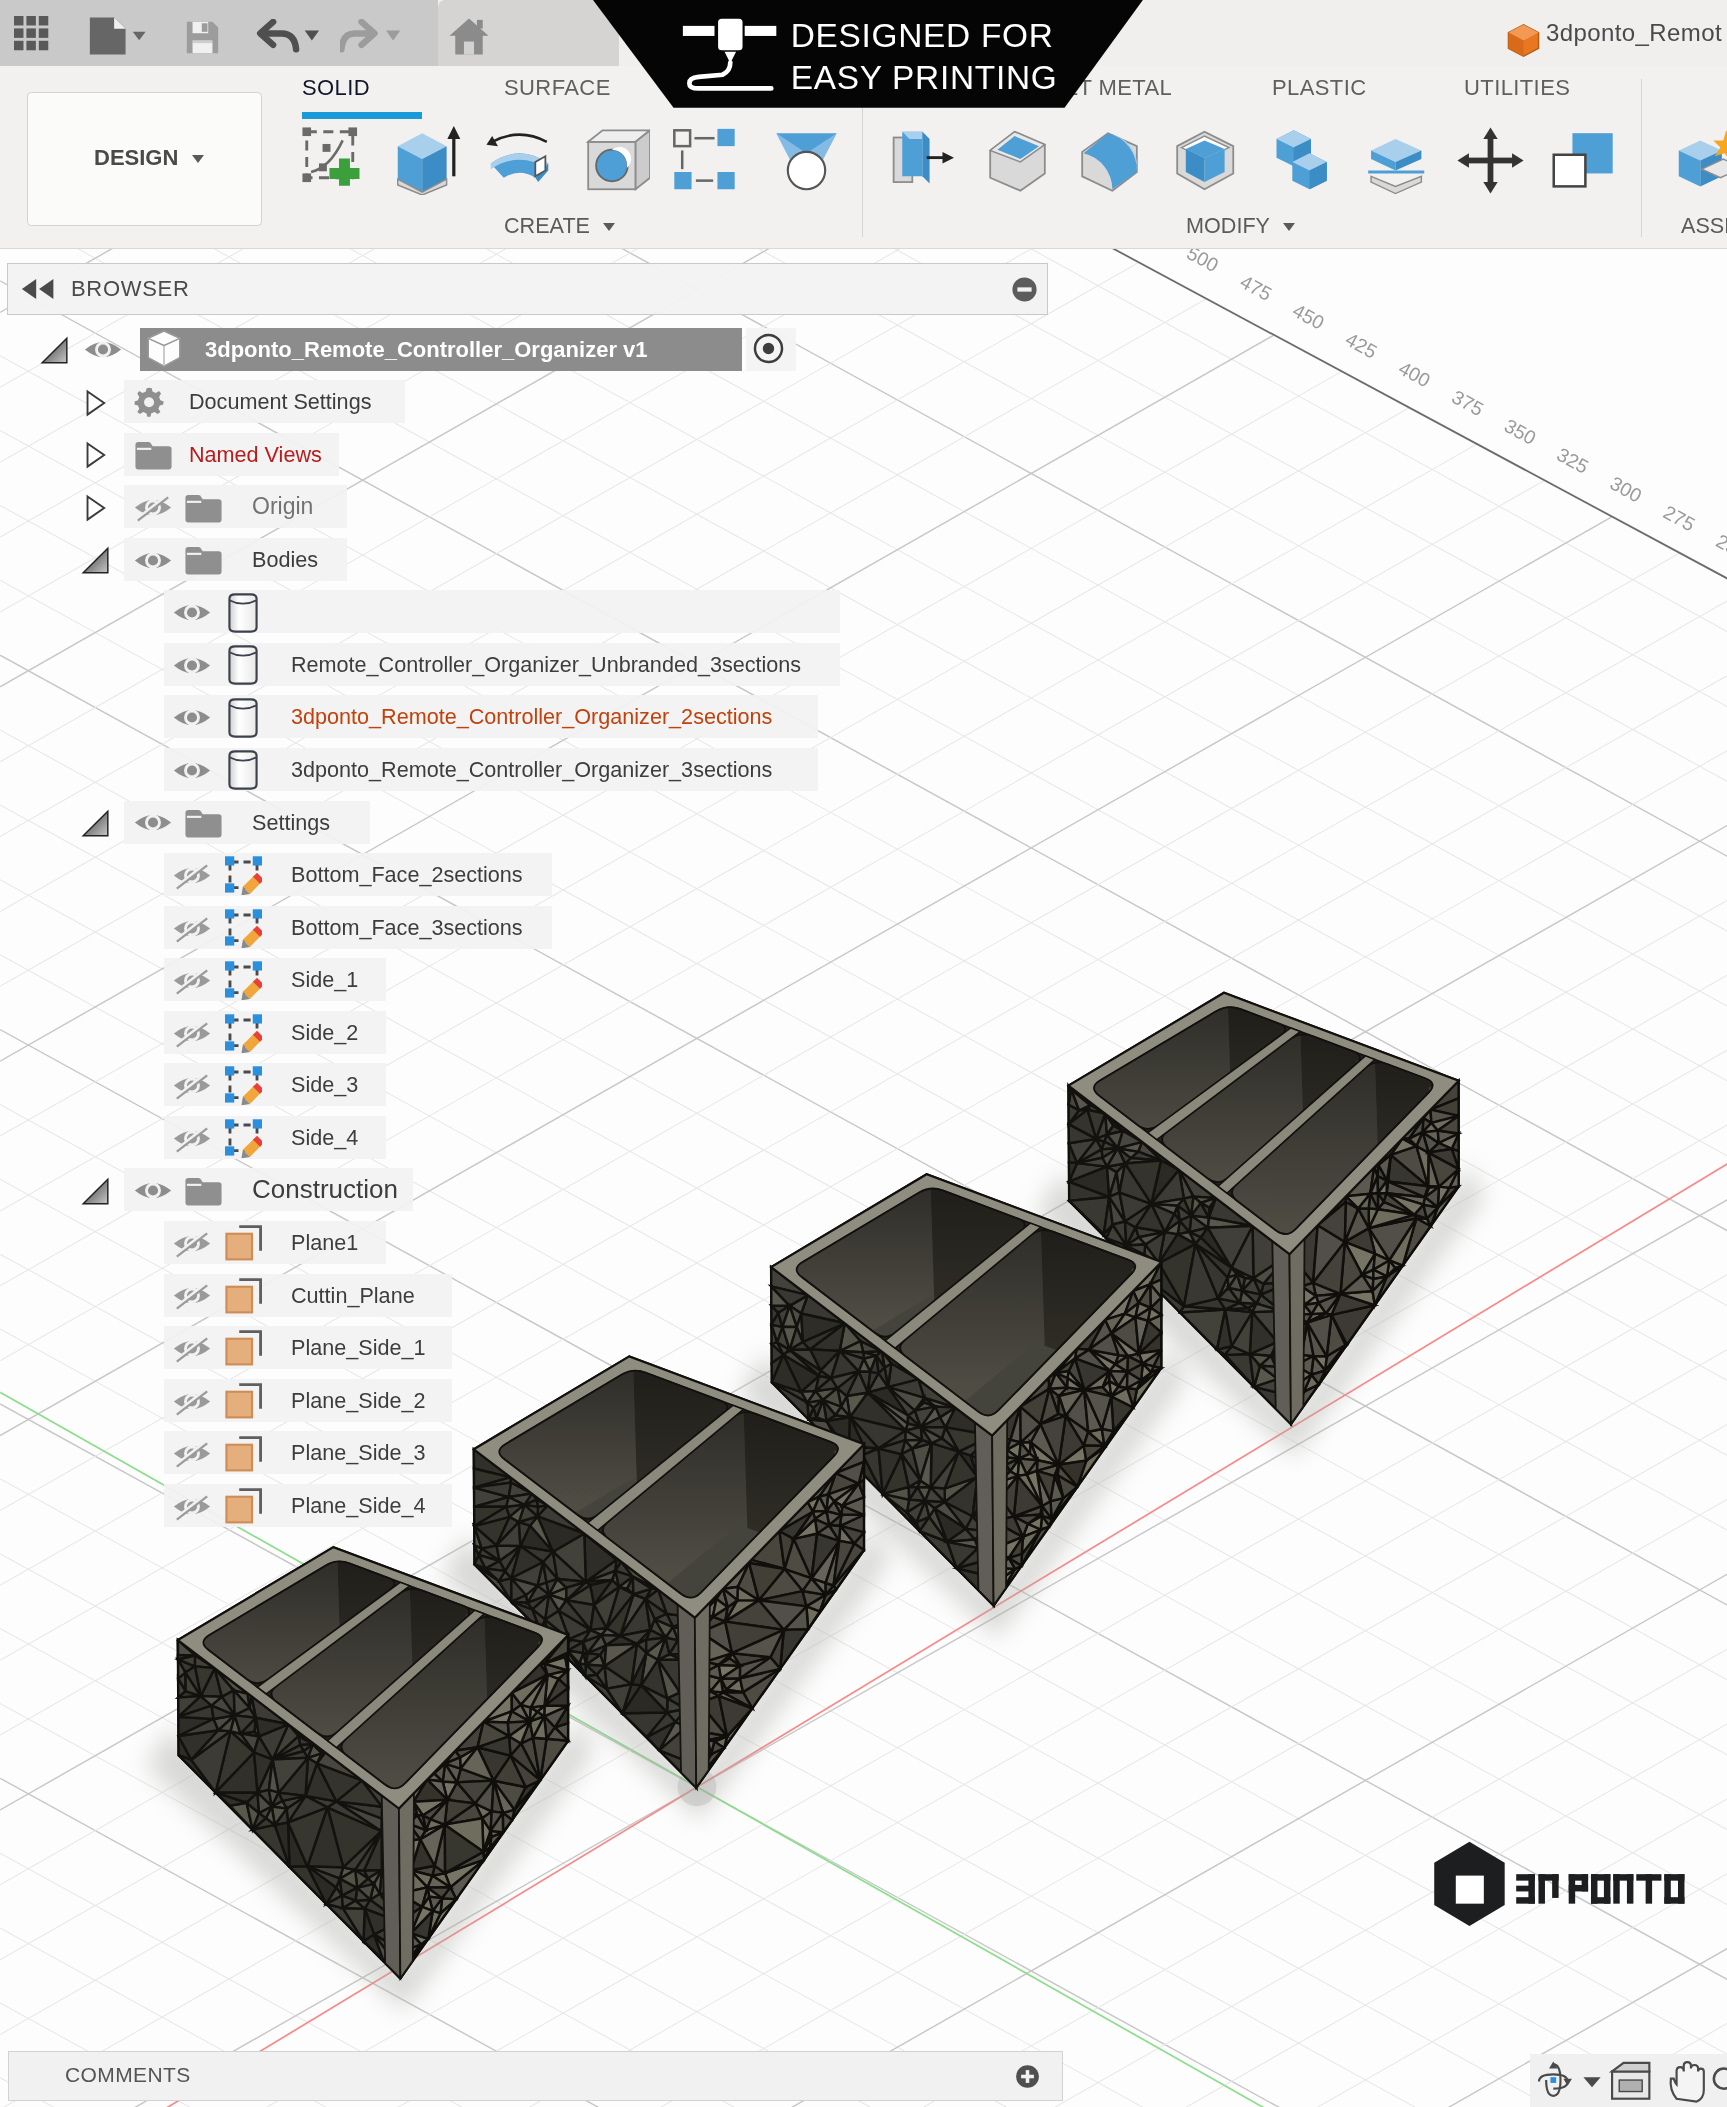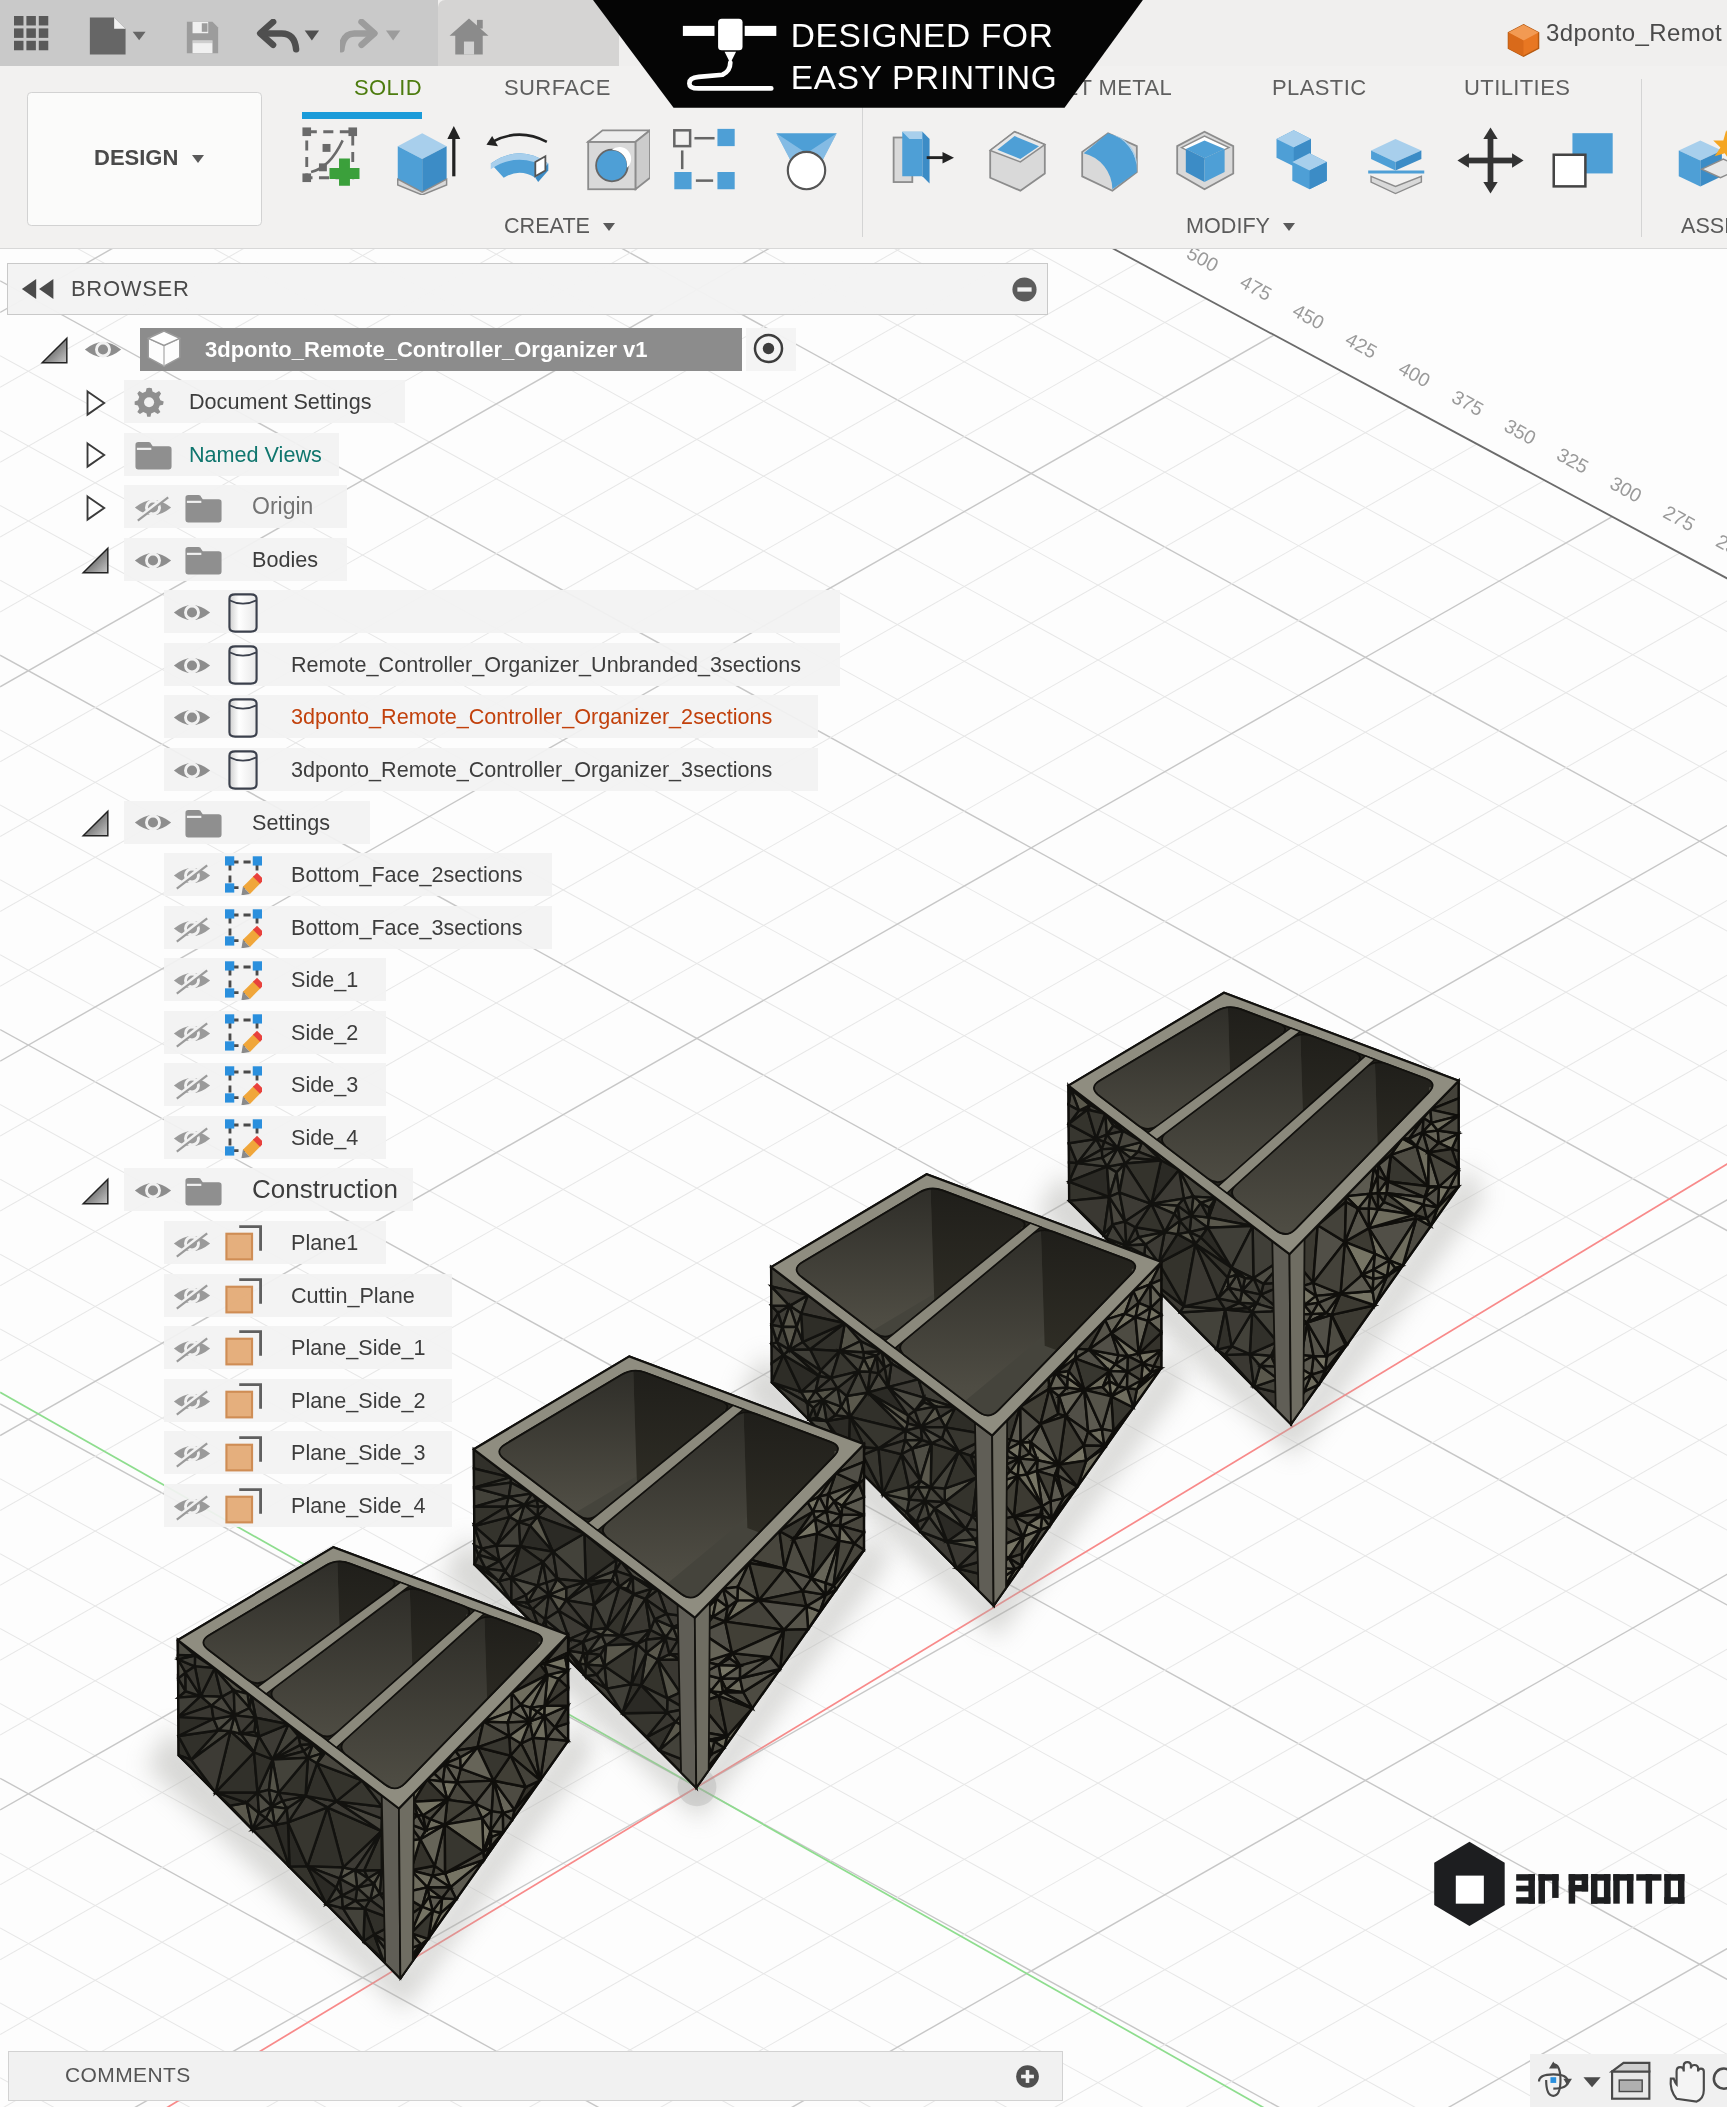--- a/index.html
+++ b/index.html
@@ -1693,21 +1693,21 @@
 <svg style="position:absolute;left:1507px;top:23px" width="33" height="35" viewBox="0 0 46 48">
 <polygon points="23,2 44,13 44,35 23,46 2,35 2,13" fill="#e87722" stroke="#b55a12" stroke-width="2"></polygon>
 <polygon points="23,2 44,13 23,24 2,13" fill="#f29a53"></polygon>
 <polygon points="23,24 23,46 2,35 2,13" fill="#d96a1a"></polygon>
     </svg>
 <div style="position:absolute;left:1546px;top:18.7px;font-size:24px;color:#4a4a4a;white-space:nowrap;letter-spacing:0.4px">3dponto_Remot</div>
 
 <div style="position:absolute;left:27px;top:92px;width:235px;height:134px;background:#fbfbfa;border:1.4px solid #d2d2d2;border-radius:4.3px"></div>
 <div style="position:absolute;left:94px;top:145px;font-size:22px;font-weight:700;color:#4a4a4a">DESIGN <span class="caret"></span></div>
 
-<div class="tablbl" style="left:302px;width:120px;text-align:right;color:#4d7c0f">SOLID</div>
+<div class="tablbl" style="left:302px;width:120px;text-align:left;color:#0f172a">SOLID</div>
 <div style="position:absolute;left:302px;top:112px;width:120px;height:6.5px;background:#1a9bd9"></div>
 <div class="tablbl" style="left:504px">SURFACE</div>
 <div class="tablbl" style="left:1017px">SHEET METAL</div>
 <div class="tablbl" style="left:1272px">PLASTIC</div>
 <div class="tablbl" style="left:1464px">UTILITIES</div>
 
 <div class="grplbl" style="left:504px">CREATE <span class="caret"></span></div>
 <div class="grplbl" style="left:1186px">MODIFY <span class="caret"></span></div>
 <div class="grplbl" style="left:1681px">ASSE</div>
 <div style="position:absolute;left:862px;top:79px;width:1.4px;height:158px;background:#d4d4d4"></div>
@@ -1880,21 +1880,21 @@
     <div style="position:absolute;left:124px;top:380px;width:281px;height:43px;background:rgba(242,242,242,0.93)"></div>
     <div style="position:absolute;left:189px;top:380px;height:43px;line-height:43px;font-size:21.6px;color:#3d3d3d;white-space:nowrap">Document Settings</div>
     <svg style="position:absolute;left:81px;top:387px" width="29" height="32" viewBox="0 0 40 44">
       <path d="M9 6 L32 22 L9 38 Z" fill="#fdfdfd" stroke="#3a3a3a" stroke-width="2.6"></path>
     </svg>
     <svg style="position:absolute;left:134px;top:385px" width="33" height="33" viewBox="0 0 46 46">
       <path d="M23 4 L27 5 L28 10 L33 12 L38 9 L41 13 L38 18 L40 23 L45 25 L44 30 L39 31 L37 36 L40 41 L36 44 L31 41 L26 43 L25 48 L20 48 L19 43 L14 41 L9 44 L5 41 L8 36 L6 31 L1 30 L1 25 L6 23 L8 18 L5 13 L8 9 L13 12 L18 10 L19 5 Z" transform="scale(0.92)" fill="#8f8f8f"></path>
       <circle cx="21" cy="24" r="7" fill="#f1f1f1"></circle>
     </svg>
     <div style="position:absolute;left:124px;top:433px;width:215px;height:43px;background:rgba(242,242,242,0.93)"></div>
-    <div style="position:absolute;left:189px;top:433px;height:43px;line-height:43px;font-size:21.6px;color:#0f766e;white-space:nowrap">Named Views</div>
+    <div style="position:absolute;left:189px;top:433px;height:43px;line-height:43px;font-size:21.6px;color:#b91c1c;white-space:nowrap">Named Views</div>
     <svg style="position:absolute;left:81px;top:439px" width="29" height="32" viewBox="0 0 40 44">
       <path d="M9 6 L32 22 L9 38 Z" fill="#fdfdfd" stroke="#3a3a3a" stroke-width="2.6"></path>
     </svg>
     <svg style="position:absolute;left:134px;top:439px" width="39" height="32" viewBox="0 0 54 44">
       <path d="M2 8 Q2 4 6 4 L20 4 Q23 4 24 7 L26 10 L48 10 Q52 10 52 14 L52 38 Q52 42 48 42 L6 42 Q2 42 2 38 Z" fill="#8f8f8f"></path>
       <rect x="4" y="12" width="20" height="3" fill="#f1f1f1"></rect>
     </svg>
     <div style="position:absolute;left:124px;top:485px;width:223px;height:43px;background:rgba(242,242,242,0.93)"></div>
     <div style="position:absolute;left:252px;top:485px;height:43px;line-height:43px;font-size:23px;color:#737373;white-space:nowrap">Origin</div>
     <svg style="position:absolute;left:81px;top:492px" width="29" height="32" viewBox="0 0 40 44">

